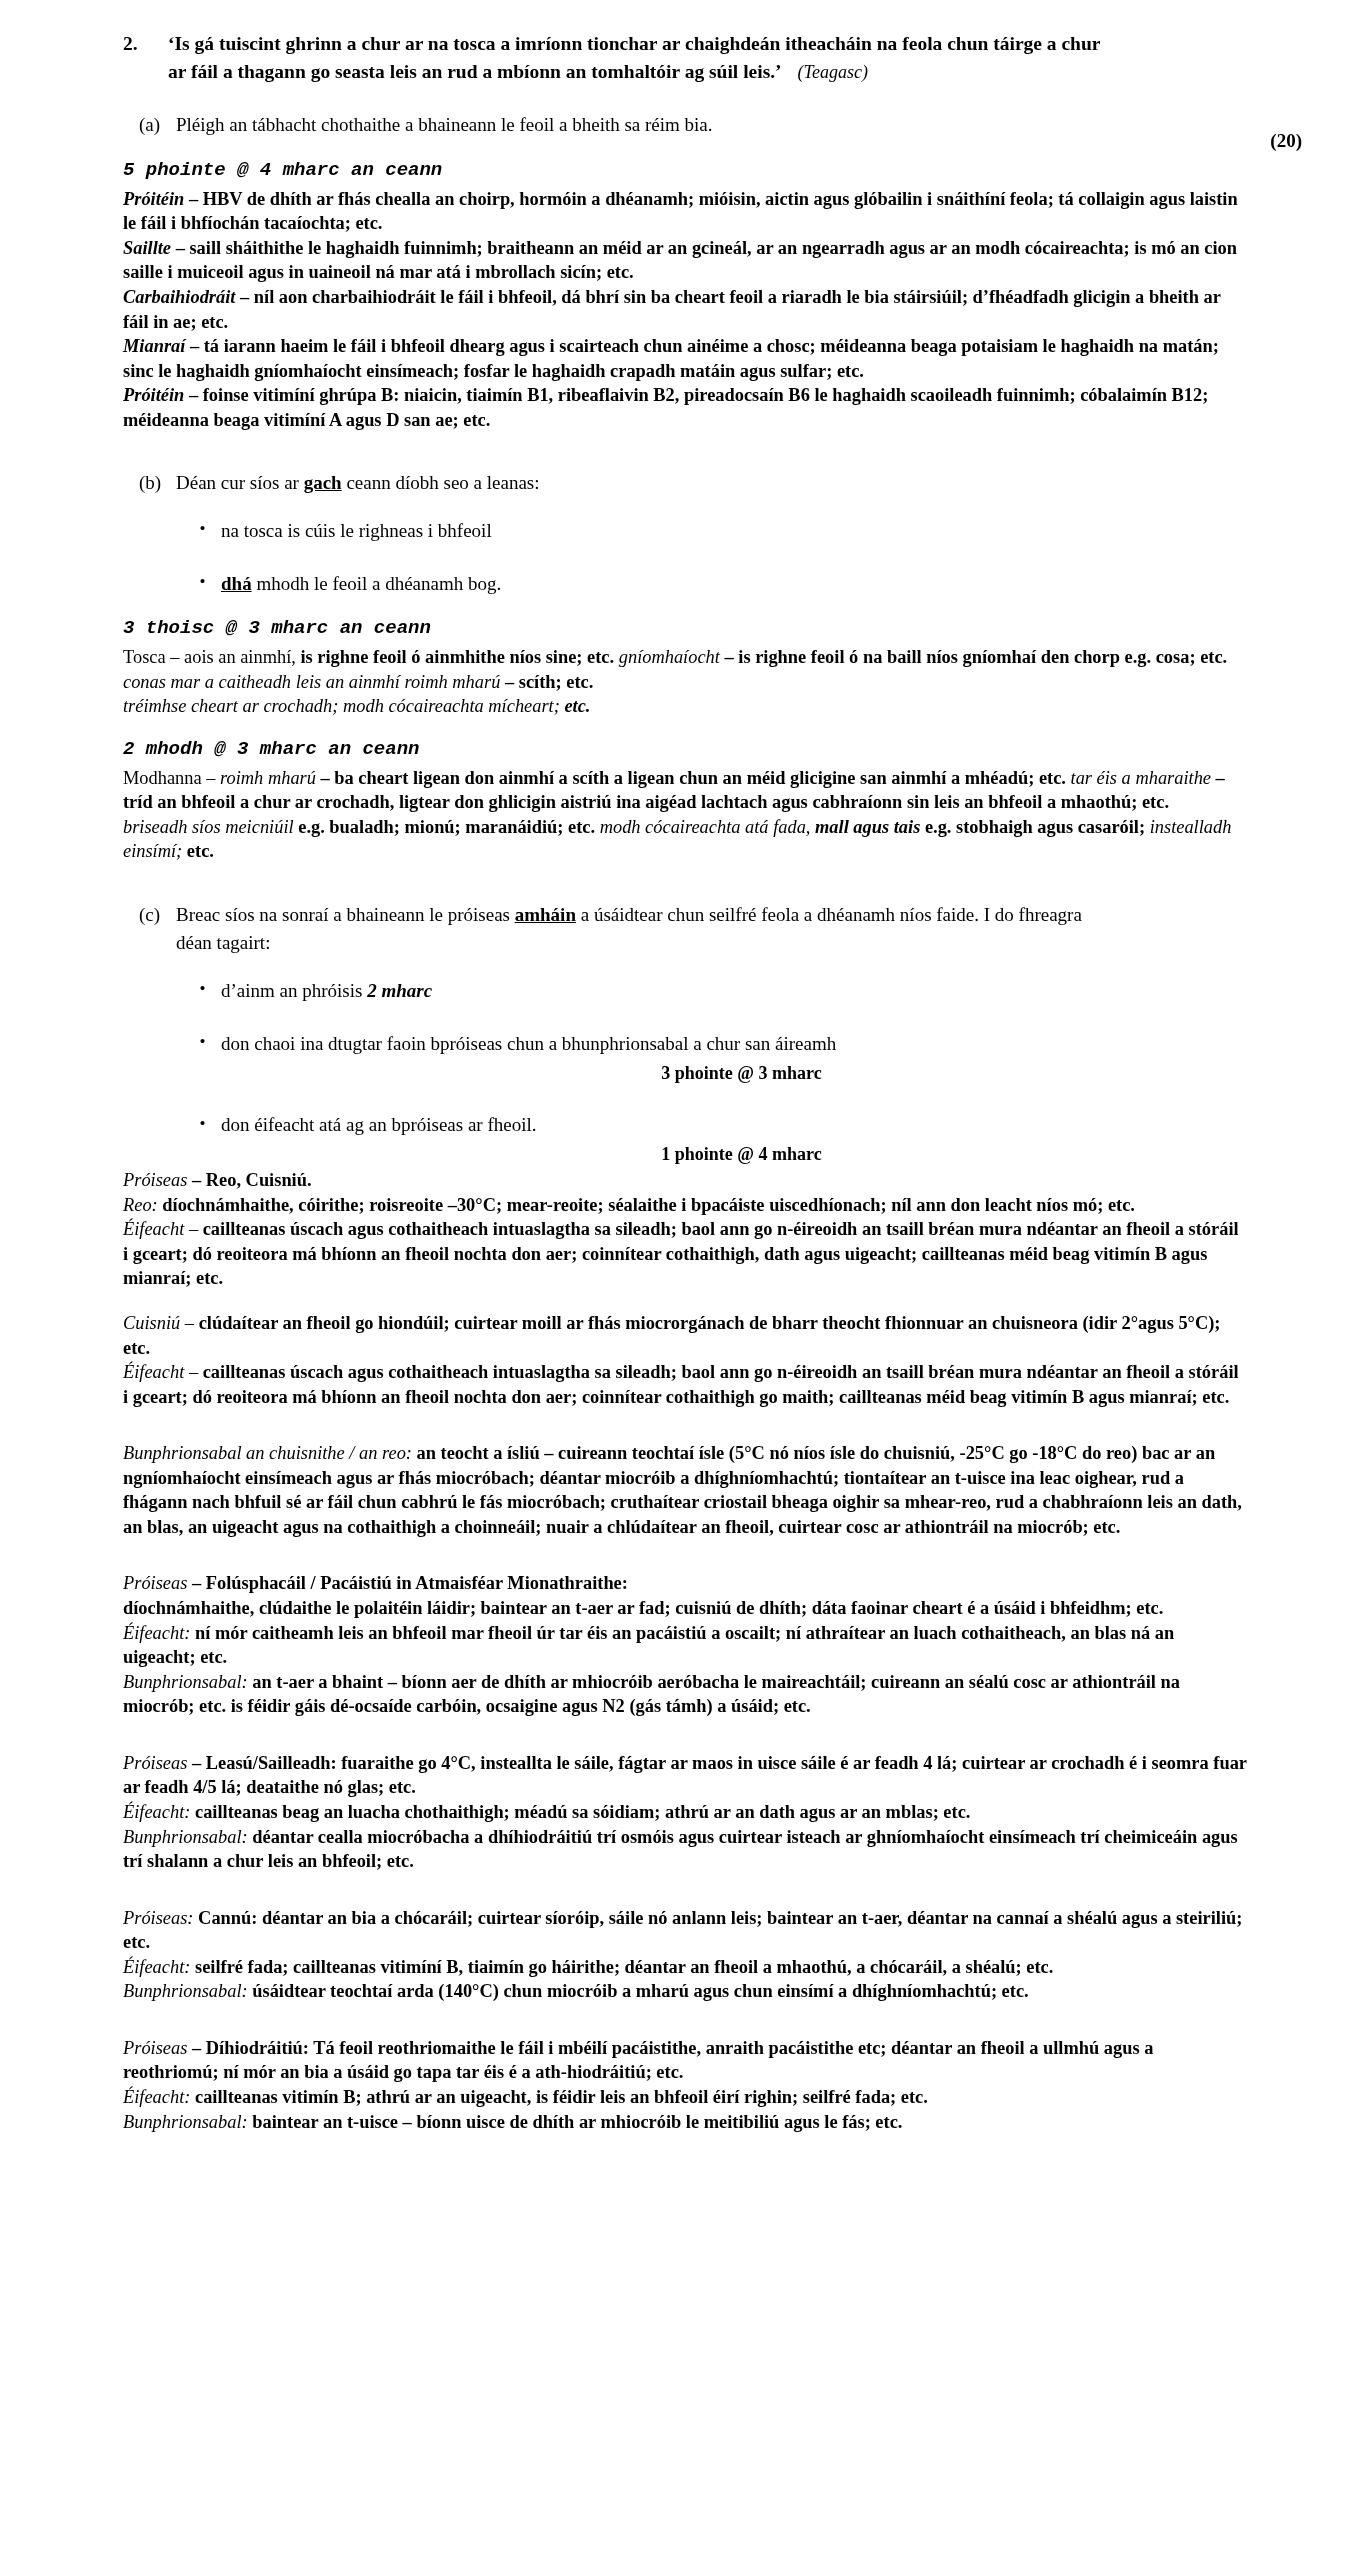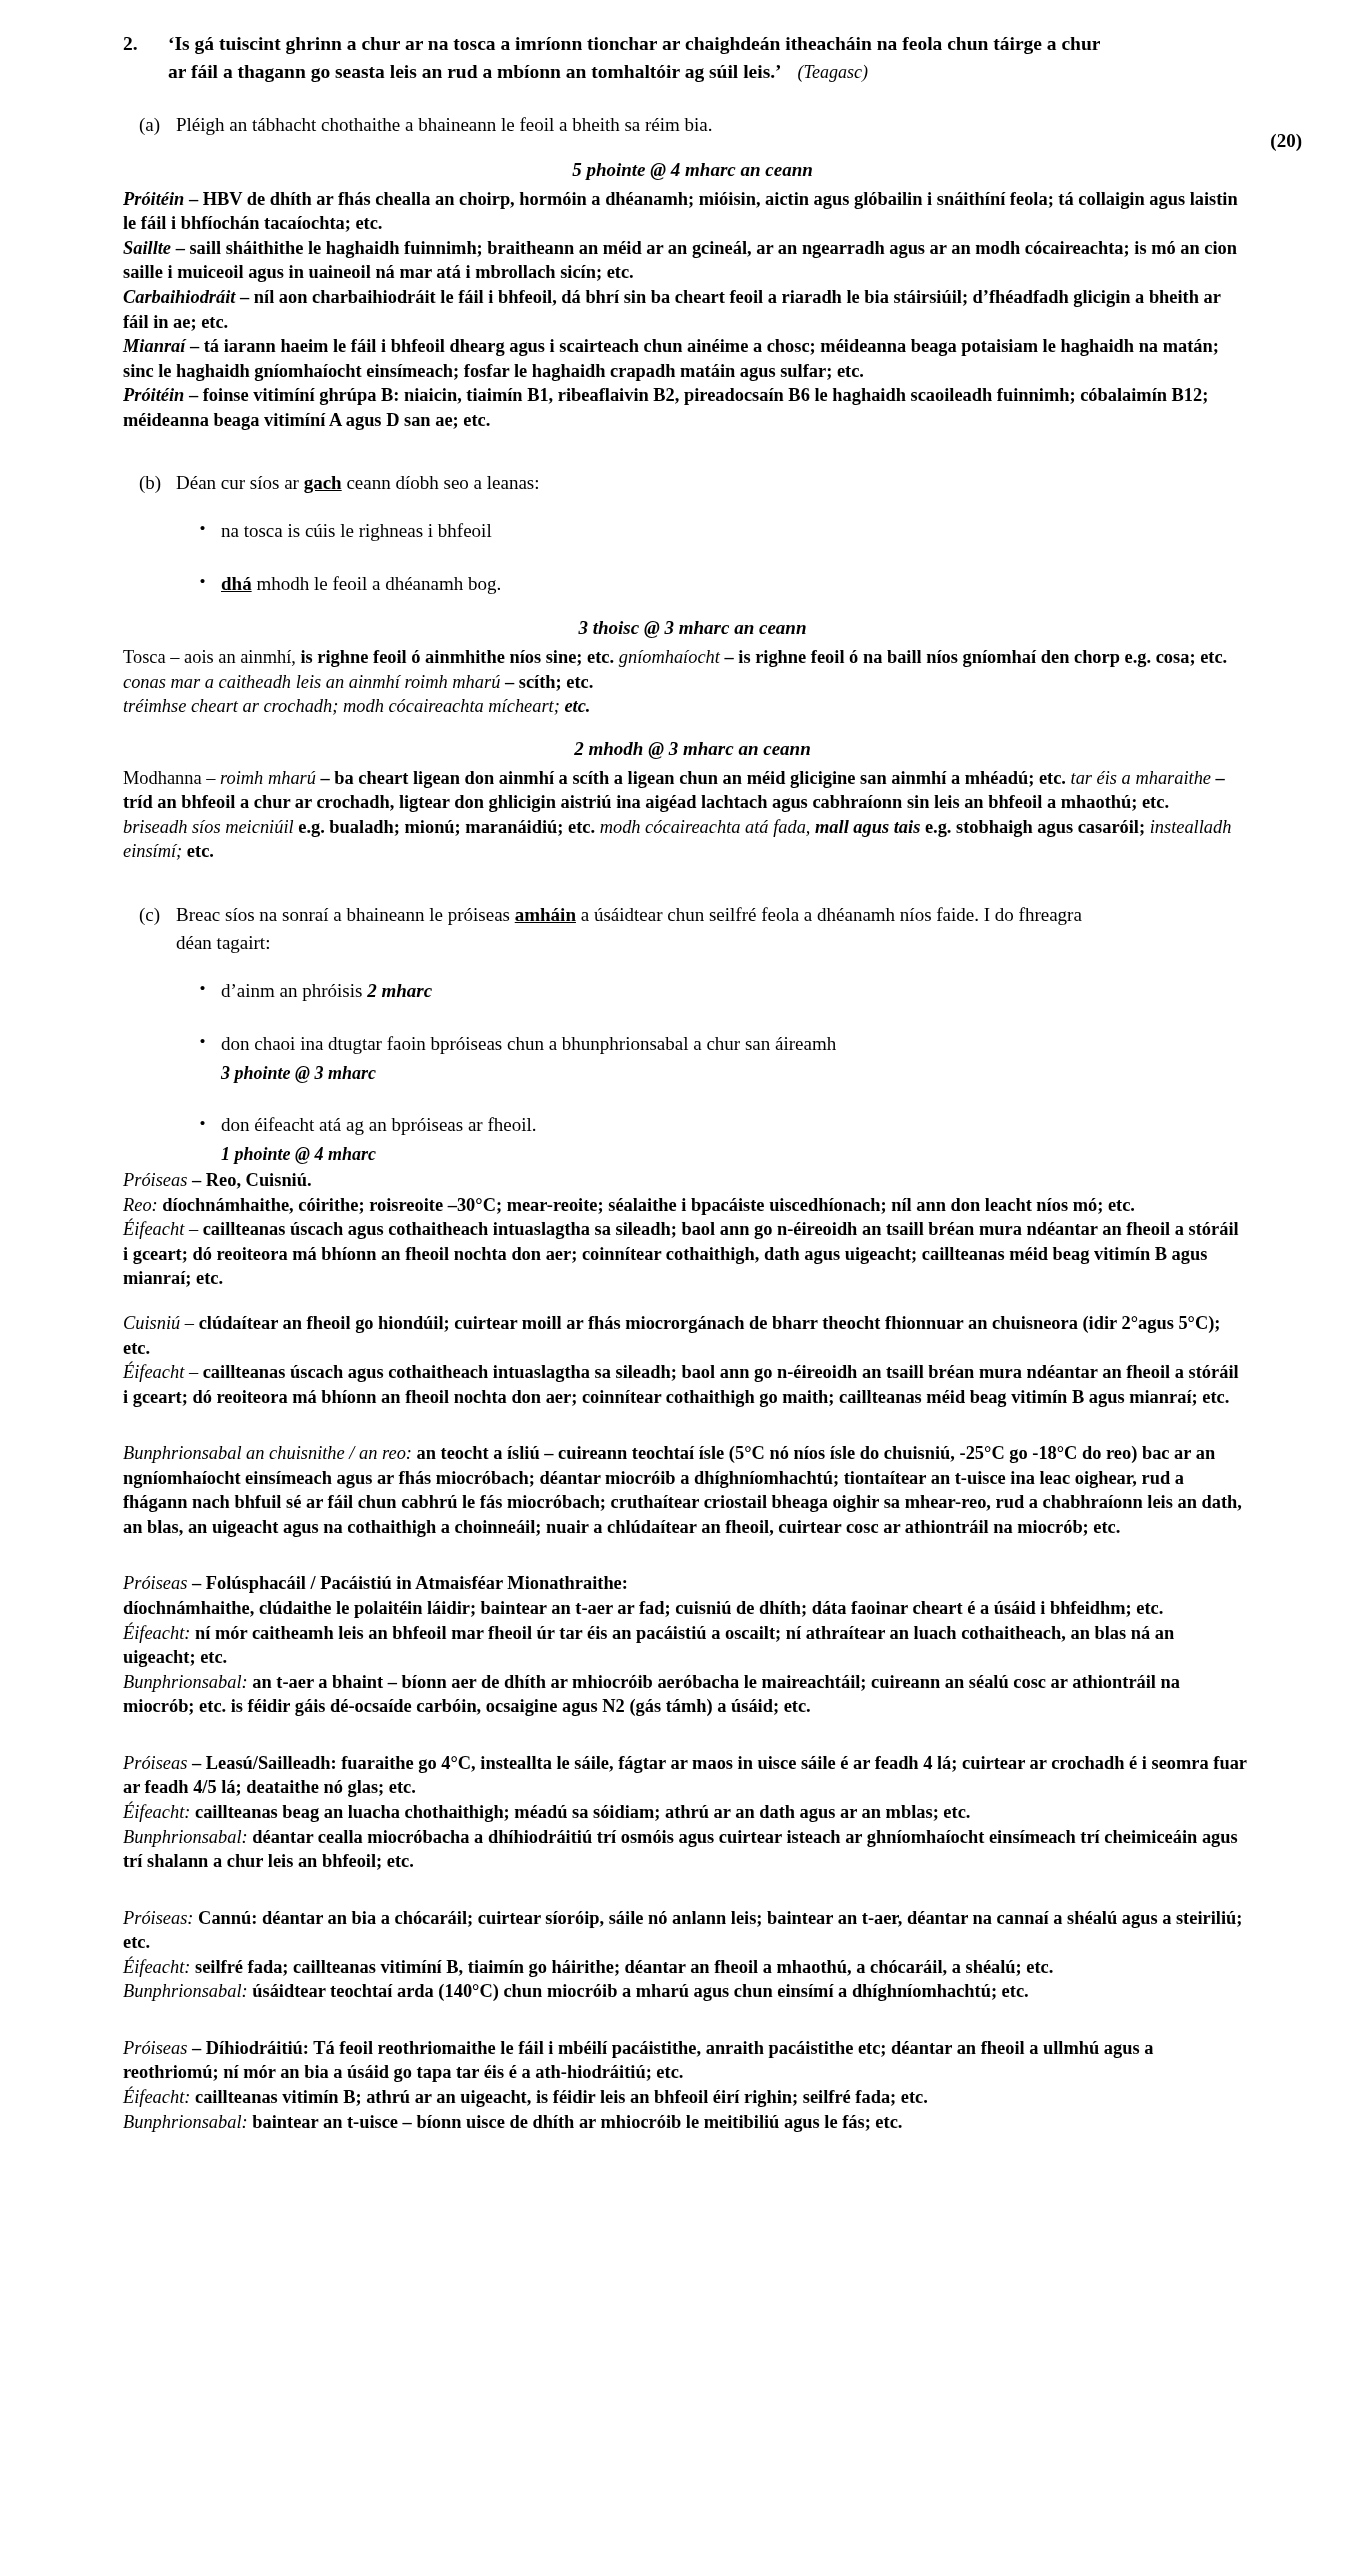--- a/index.html
+++ b/index.html
@@ -90,33 +90,32 @@
   .bullets li:last-child { margin-bottom: 0; }
   .bullets li::before {
     content: "\2022";
     position: absolute;
     left: -21.6px;
     top: -0.7px;
     font-size: 17.3px;
   }
 
   .sub-note {
-    text-align: left;
-    font-style: italic;
+    text-align: center;
     font-weight: bold;
     font-size: 18px;
     margin-top: 1.4px;
   }
 
   .scheme-head {
-    text-align: center;
     font-style: italic;
     font-weight: bold;
     font-size: 19px;
     margin: 19px 0 5.8px 0;
+    font-family: Liberation Mono, monospace;
   }
 
   .ans {
     font-size: 18.4px;
     line-height: 1.335;
     margin: 0;
     max-width: 1124px;
   }
   .ans + .ans { margin-top: 0; }
   .ans.gap { margin-top: 20px; }

